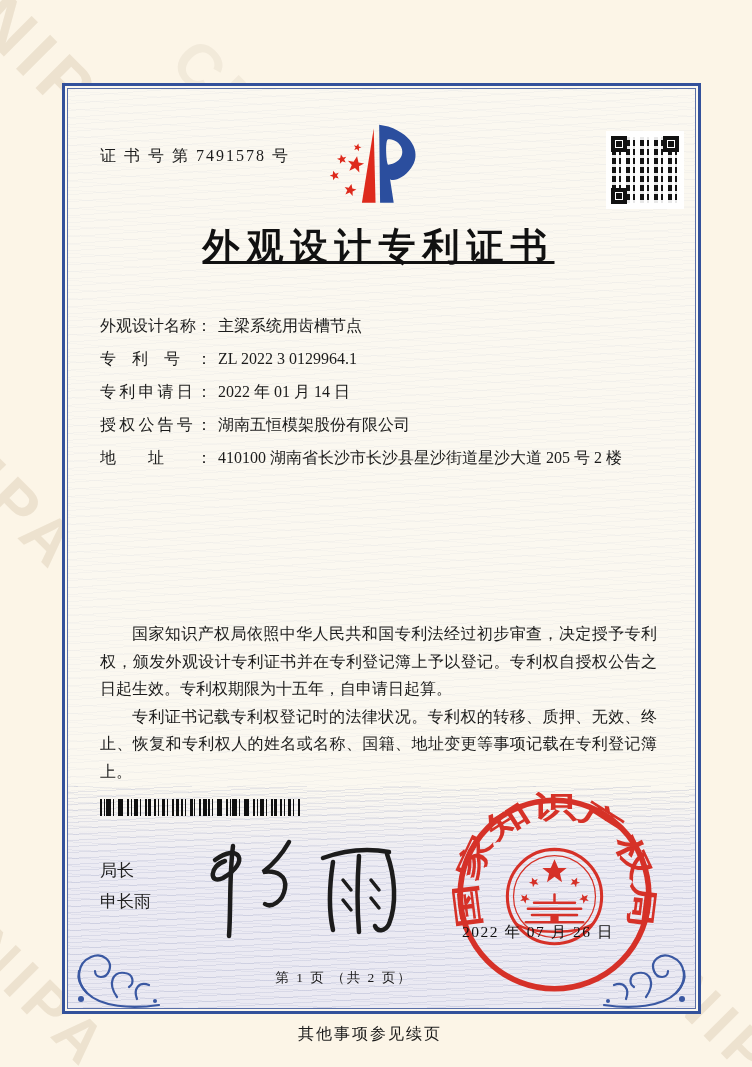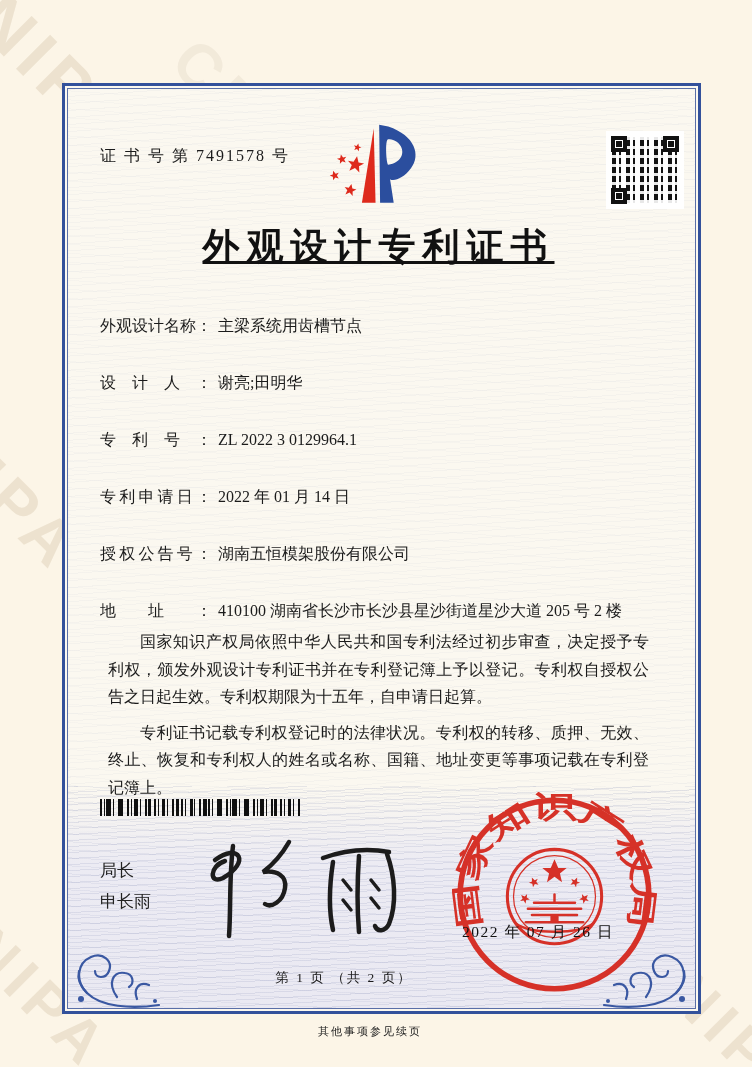--- a/index.html
+++ b/index.html
@@ -64,34 +64,34 @@
   .finder i{position:absolute; inset:1px; background:#111;}
   .f-tl{left:5px; top:5px;} .f-tr{right:5px; top:5px;} .f-bl{left:5px; bottom:5px;}
   .doc-title{
     position:absolute; left:62px; top:222px; width:633px; z-index:4;
     text-align:center; font-size:37px; font-weight:700; letter-spacing:7px;
     color:#111;
     text-decoration:underline;
   }
   .fields{
     position:absolute; left:100px; top:314px; width:560px; z-index:4;
-    display:flex; flex-direction:column; gap:33px; font-size:16px;
+    display:flex; flex-direction:column; gap:9px; font-size:16px;
   }
   .field-row{position:relative; line-height:24px; white-space:nowrap;}
   .field-label{
     display:inline-block; width:112px; text-align:justify; text-align-last:justify;
     vertical-align:top;
   }
   .field-value{margin-left:6px;}
   .pair2{position:absolute; left:248px; top:0;}
   .body-text{
     position:absolute; left:100px; top:620px; width:557px; z-index:4;
     font-size:16px; line-height:27.5px; text-align:justify;
   }
-  .body-text p{margin:8px; text-indent:2em;}
+  .body-text p{margin:0; text-indent:2em;}
   .barcode{
     position:absolute; left:100px; top:799px; width:202px; height:17px; z-index:4;
     background-image:
       repeating-linear-gradient(90deg,#101010 0 2px,transparent 2px 4px,#101010 4px 5px,transparent 5px 9px),
       repeating-linear-gradient(90deg,transparent 0 6px,#101010 6px 9px,transparent 9px 14px);
   }
   .signer{
     position:absolute; left:100px; top:855px; z-index:4;
     font-family:Liberation Serif, serif; font-size:17px; line-height:31px;
     color:#222;
@@ -101,21 +101,21 @@
   .seal-date{
     position:absolute; left:462px; top:922px; width:190px; z-index:6;
     font-size:15.5px; letter-spacing:1.5px; color:#111; white-space:nowrap;
   }
   .page-info{
     position:absolute; left:62px; top:969px; width:564px; z-index:6;
     text-align:center; font-size:13.5px; letter-spacing:2px;
   }
   .continuation{
     position:absolute; left:0; top:1024px; width:740px; z-index:4;
-    text-align:center; font-size:11px; letter-spacing:2px;
+    text-align:center; font-size:16px; letter-spacing:2px;
   }
 </style>
 </head>
 <body>
 
 <div class="page">
 
   <div class="wm" style="left:-90px; top:15px;">CNIPA</div>
   <div class="wm light" style="left:150px; top:95px; font-size:62px;">CNIPA</div>
   <div class="wm gray" style="left:420px; top:300px; font-size:64px;">CNIPA</div>
@@ -177,23 +177,20 @@
     <div class="finder f-bl">
         <i></i>
       </div>
   </div>
 
   <div class="doc-title">外观设计专利证书</div>
 
   <div class="fields">
     <div class="field-row">
       <span class="field-label">外观设计名称：</span><span class="field-value">主梁系统用齿槽节点</span>
-    </div>
-    <div class="field-row">
-      <span class="field-label">设计人：</span><span class="field-value">谢亮;田明华</span>
     </div>
     <div class="field-row">
       <span class="field-label">专利号：</span><span class="field-value">ZL 2022 3 0129964.1</span>
     </div>
     <div class="field-row">
       <span class="field-label">专利申请日：</span><span class="field-value">2022 年 01 月 14 日</span>
     </div>
     <div class="field-row">
       <span class="field-label">授权公告号：</span><span class="field-value">湖南五恒模架股份有限公司</span>
     </div>

